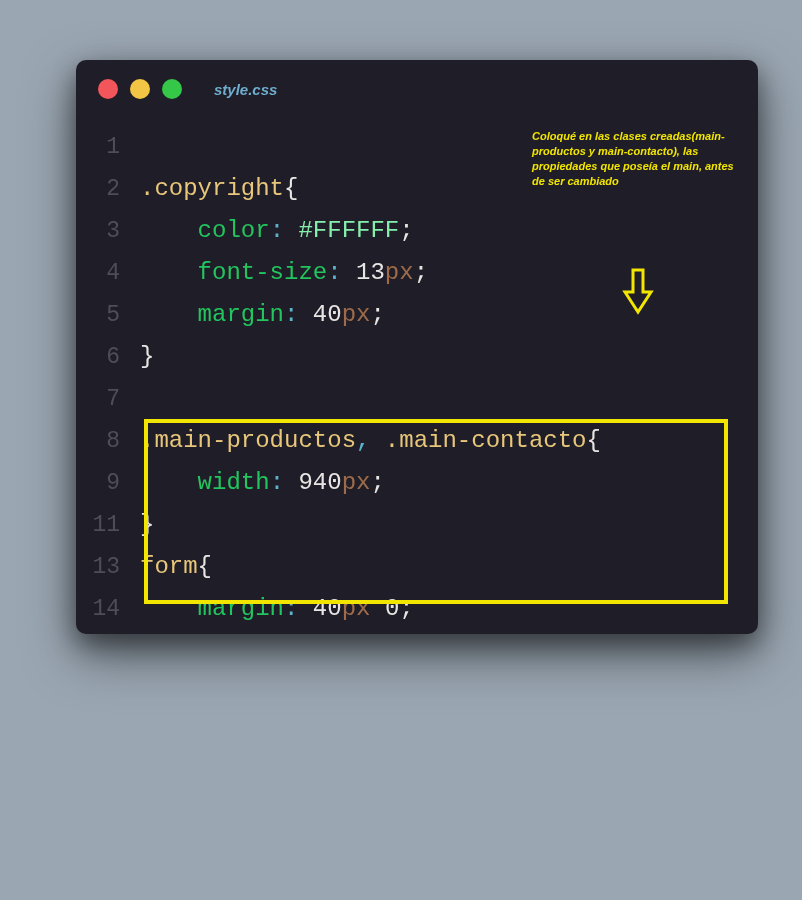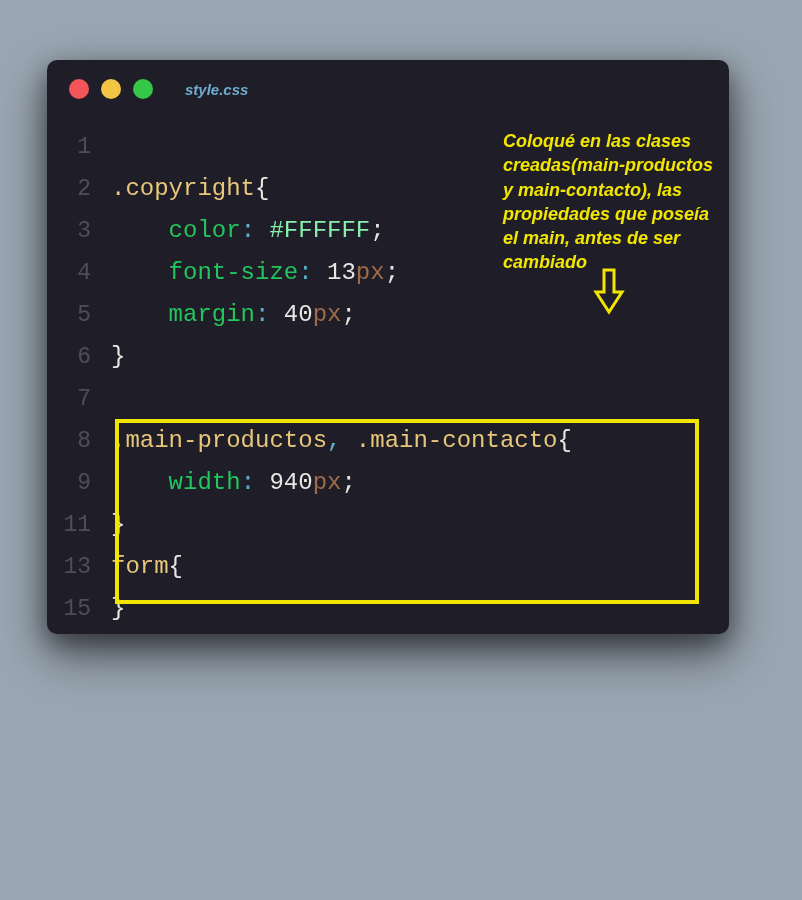--- a/index.html
+++ b/index.html
@@ -6,21 +6,21 @@
   body {
     background: #9aa6b2;
     width: 802px;
     height: 900px;
     position: relative;
     font-family: 'Consolas', 'Monaco', 'Courier New', monospace;
     overflow: hidden;
   }
   .editor-window {
     position: absolute;
-    left: 47px;
+    left: 76px;
     top: 60px;
     width: 682px;
     height: 574px;
     background: #1f1d27;
     border-radius: 10px;
     box-shadow: 0 20px 50px rgba(0,0,0,0.5), 0 10px 25px rgba(0,0,0,0.4);
     overflow: hidden;
   }
   .titlebar {
     height: 58px;
@@ -82,21 +82,21 @@
   .brace { color: #e8e6e3; }
   .annotation {
     position: absolute;
     left: 456px;
     top: 11px;
     width: 216px;
     color: #f2e600;
     font-family: 'Segoe UI', Arial, sans-serif;
     font-style: italic;
     font-weight: bold;
-    font-size: 18px;
+    font-size: 11px;
     line-height: 1.35;
     z-index: 5;
   }
   .arrow-icon {
     position: absolute;
     left: 545px;
     top: 150px;
     z-index: 5;
   }
   .highlight-box {
@@ -150,18 +150,19 @@
     <div class="line"><span class="lineno">8</span><span class="code"><span class="selector">.main-productos</span><span class="comma">,</span> <span class="selector">.main-contacto</span><span class="brace">{</span></span></div>
 
     <div class="line"><span class="lineno">9</span><span class="code">    <span class="prop">width</span><span class="colon">:</span> <span class="num">940</span><span class="unit">px</span><span class="punct">;</span></span></div>
 
 
     <div class="line"><span class="lineno">11</span><span class="code"><span class="brace">}</span></span></div>
 
 
     <div class="line"><span class="lineno">13</span><span class="code"><span class="selector">form</span><span class="brace">{</span></span></div>
 
+    <div class="line"><span class="lineno">14</span><span class="code">    <span class="prop">margin</span><span class="colon">:</span> <span class="num">40</span><span class="unit">px</span> <span class="zero">0</span><span class="punct">;</span></span></div>
 
     <div class="line"><span class="lineno">15</span><span class="code"><span class="brace">}</span></span></div>
 
 
   </div>
 </div>
 
 </body></html>

